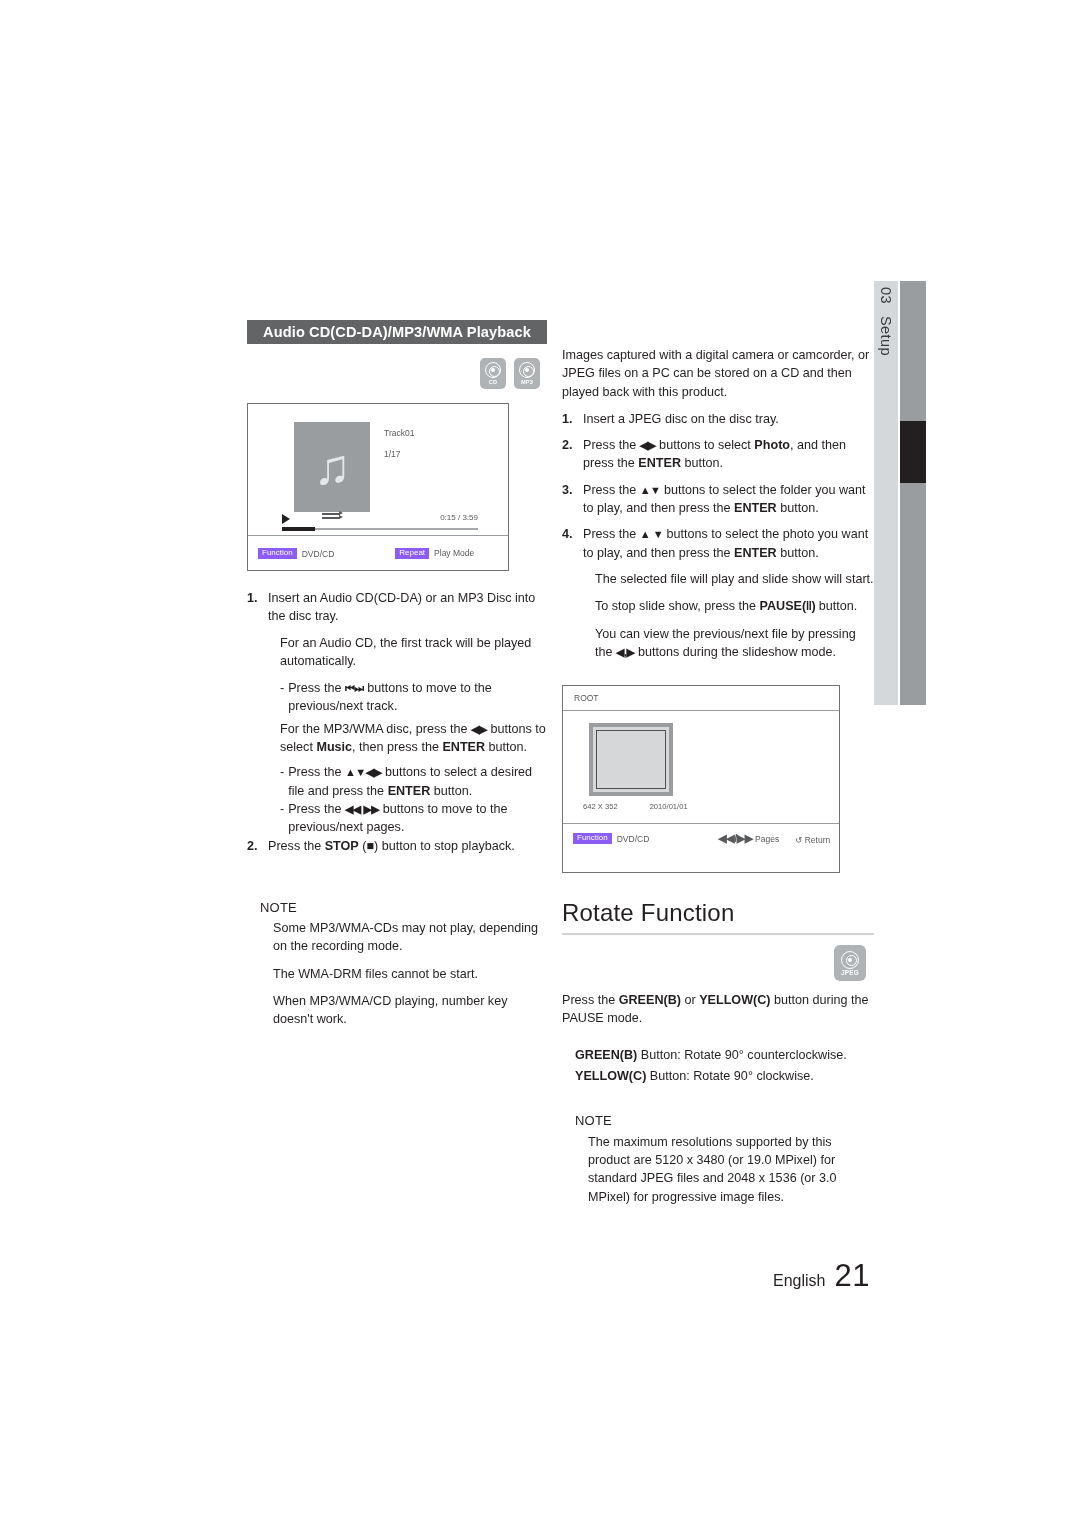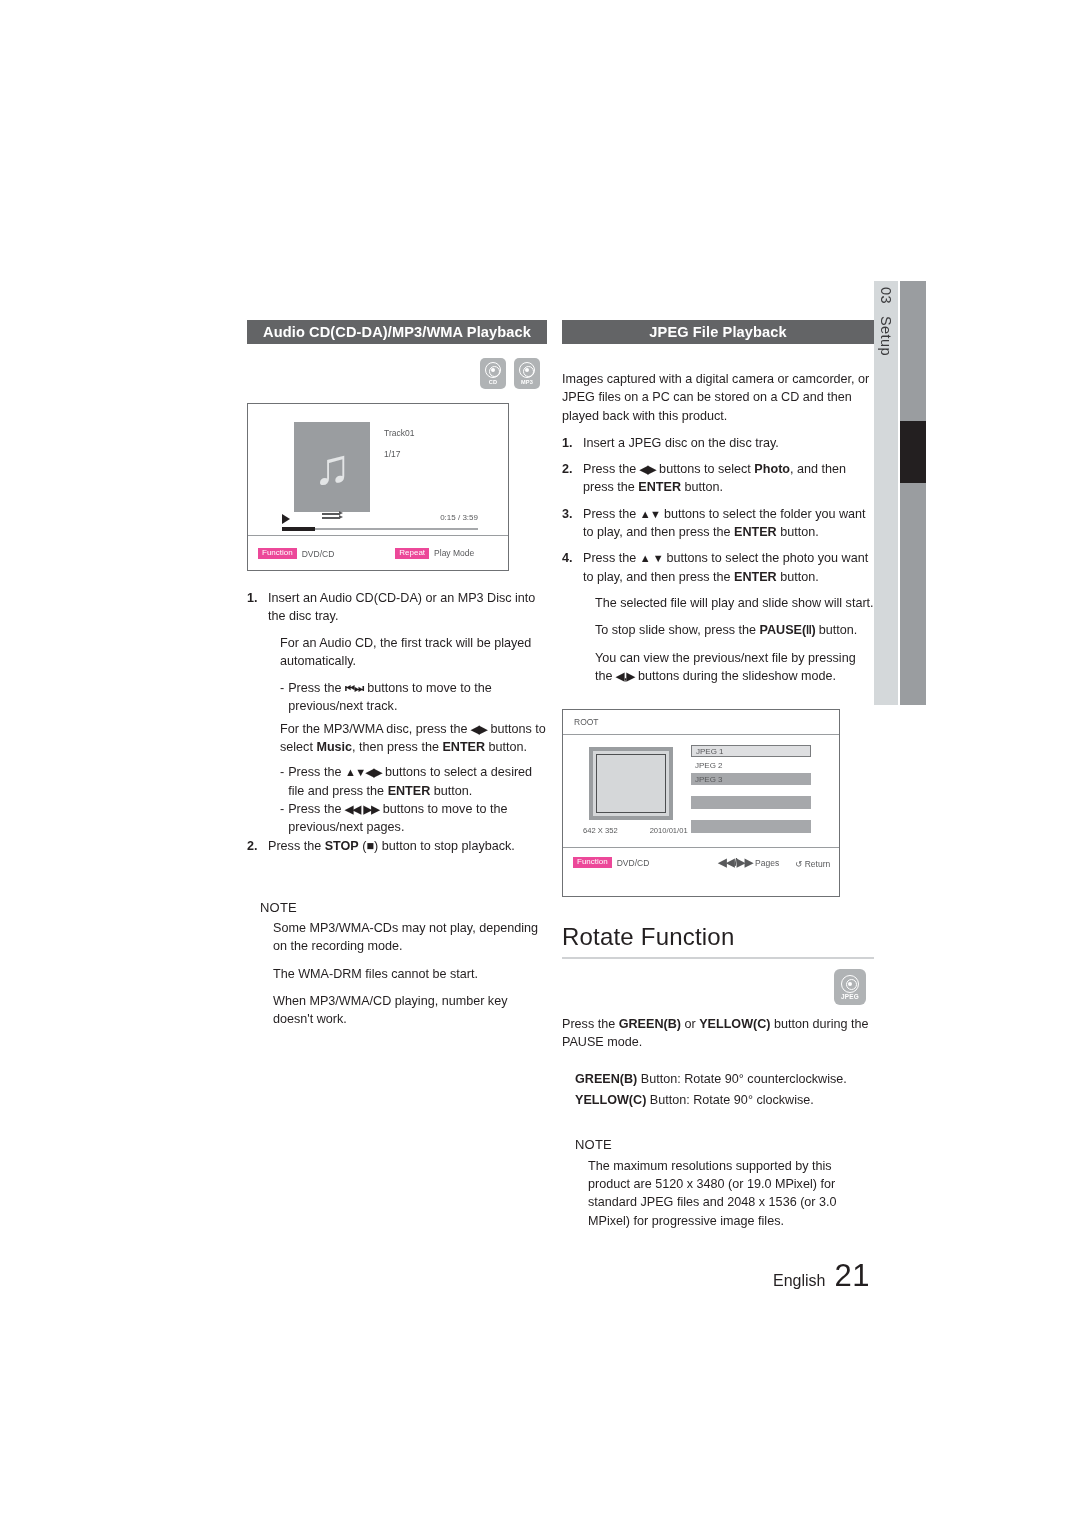--- a/index.html
+++ b/index.html
@@ -202,21 +202,21 @@
   }
   #audio-osd .osd-foot {
     position: absolute; left: 0; top: 133px;
     width: 260px; height: 33px;
     display: flex; align-items: center;
     padding-left: 10px;
     gap: 5px;
     font-size: 8.5px; color: #58595b;
   }
   .chip {
-    background: #ec4899; color: #ffffff;
+    background: #8b5cf6; color: #ffffff;
     font-size: 8px; padding: 1px 4px 2px;
     line-height: 1.05;
   }
   #audio-osd .foot-right {
     margin-left: 56px; display: flex; align-items: center; gap: 5px;
   }
 
   
   #jpeg-osd {
     width: 278px; height: 188px;
@@ -431,21 +431,20 @@
         <div class="para">The WMA-DRM files cannot be start.</div>
         <div class="para">When MP3/WMA/CD playing, number key doesn't work.</div>
       </div>
     </div>
 
   </div>
 </div>
 
 <div class="col-right">
 
-  <div class="sec-head right">JPEG File Playback</div>
 
   <div class="body-text" style="margin-top:26px;">
 
     <div class="para">Images captured with a digital camera or camcorder, or JPEG files on a PC can be stored on a CD and then played back with this product.</div>
 
     <div class="oli">
       <span class="num">1.</span>
       <span class="txt">Insert a JPEG disc on the disc tray.</span>
     </div>
 
@@ -476,27 +475,20 @@
     <div class="osd-body">
       <div class="thumb-frame">
         <div class="thumb-inner">
           <div class="thumb-core"></div>
         </div>
       </div>
       <div class="thumb-info">
         <span>642 X 352</span>
         <span>2010/01/01</span>
       </div>
-      <div class="file-list">
-        <div class="fl-item sel">JPEG 1</div>
-        <div class="fl-item plain">JPEG 2</div>
-        <div class="fl-item fill">JPEG 3</div>
-        <div class="fl-item blank"></div>
-        <div class="fl-item blank"></div>
-      </div>
     </div>
     <div class="osd-foot">
       <span class="chip">Function</span>
       <span>DVD/CD</span>
       <span class="foot-right">
         <span><span class="ar b">◀◀/▶▶</span> <span>Pages</span></span>
         <span><span>↺</span> <span>Return</span></span>
       </span>
     </div>
   </div>

